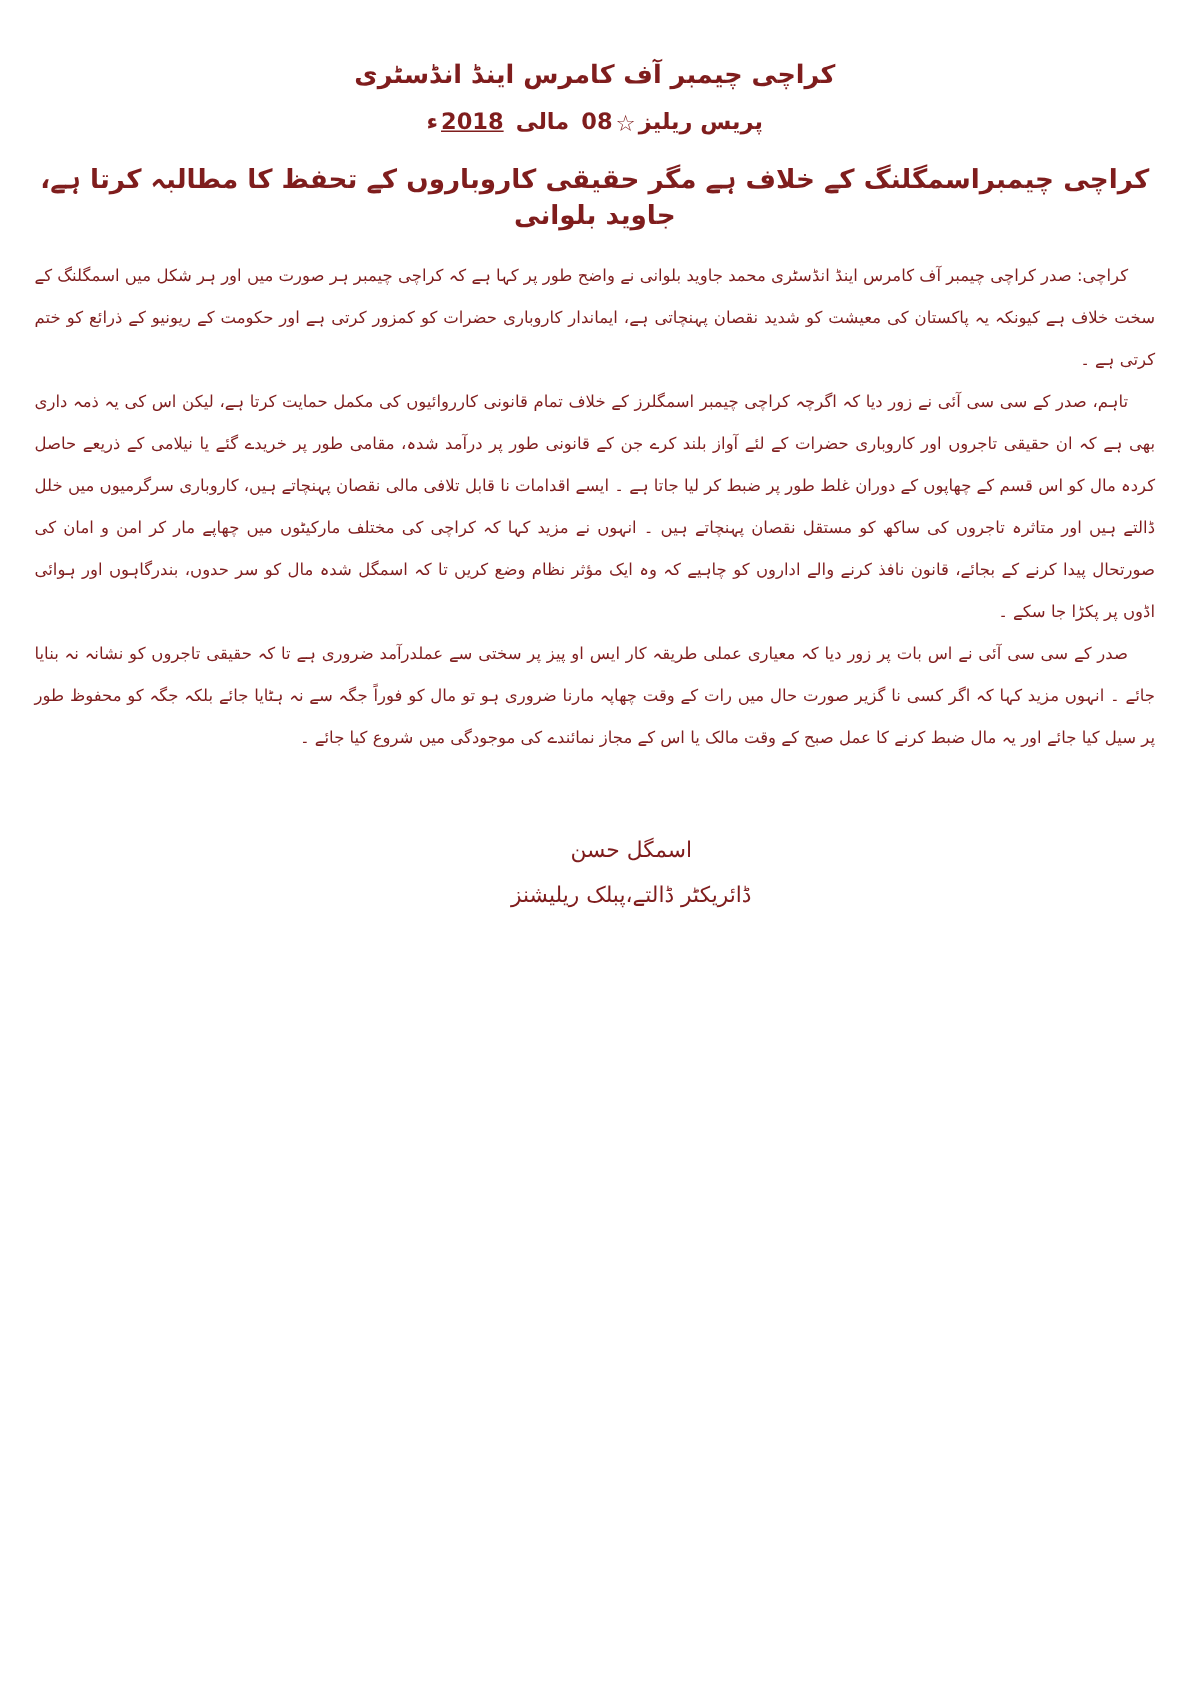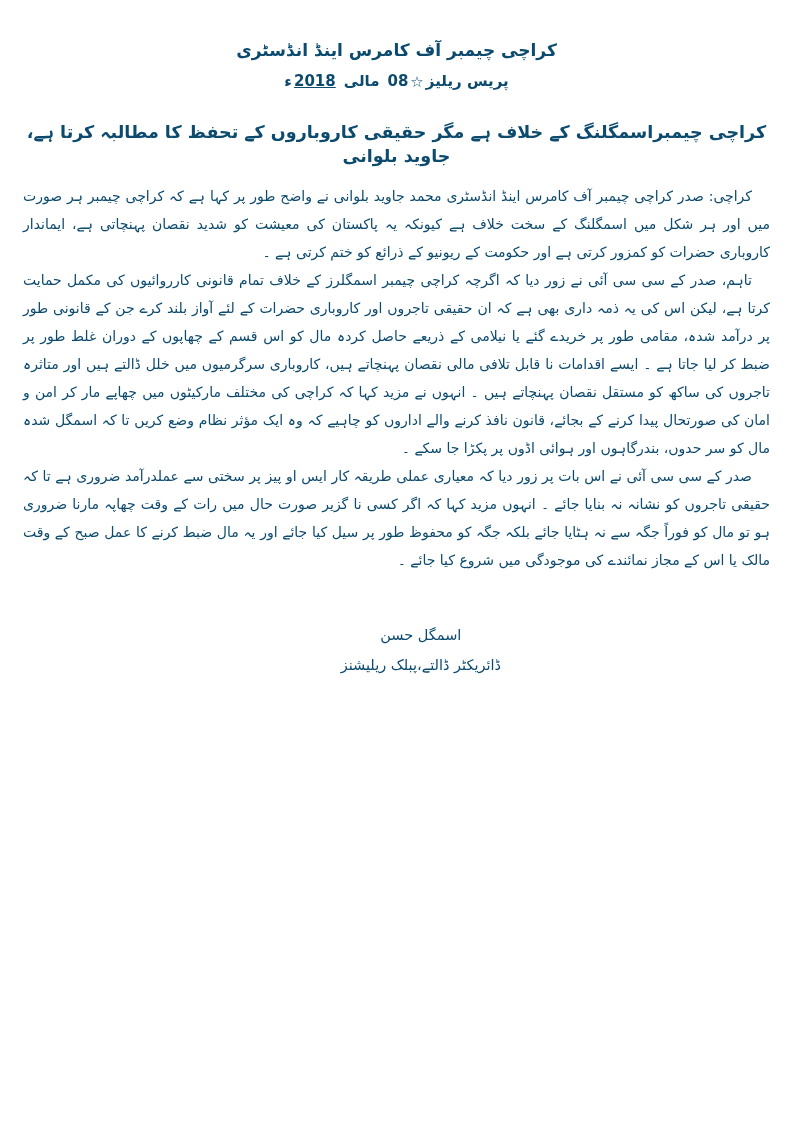--- a/index.html
+++ b/index.html
@@ -2,21 +2,21 @@
 <html lang="ur" dir="rtl"><head>
 <meta charset="utf-8">
 <style>
   html, body { margin: 0; padding: 0; background: #ffffff; }
   .page {
     position: relative;
     width: 793px;
     height: 1122px;
     margin: 0 auto;
     background: #ffffff;
-    color: #0c4a6e;
+    color: #7f1d1d;
     direction: rtl;
     font-family: "DejaVu Sans", sans-serif;
     overflow: hidden;
     box-sizing: border-box;
   }
   .header { padding-top: 40px; text-align: center; }
   .org-title {
     font-size: 17px;
     font-weight: bold;
     letter-spacing: 0.2px;
@@ -33,29 +33,29 @@
   }
   .press-line .grp {
     display: flex;
     direction: rtl;
     align-items: baseline;
     gap: 2px;
   }
   .press-line .star { font-weight: normal; font-size: 15px; position: relative; top: 1px; }
   .press-line .year { text-decoration: underline; }
   .headline {
-    margin: 30px 14px 0;
+    margin: 18px 14px 0;
     text-align: center;
     font-size: 17.5px;
     font-weight: bold;
     line-height: 24px;
   }
   .article-body {
     margin: 14px 23px 0;
-    font-size: 14px;
+    font-size: 11px;
     line-height: 28px;
     text-align: justify;
     text-justify: inter-word;
   }
   .article-body p {
     margin: 0;
     text-indent: 18px;
   }
   .signature {
     margin-top: 46px;

